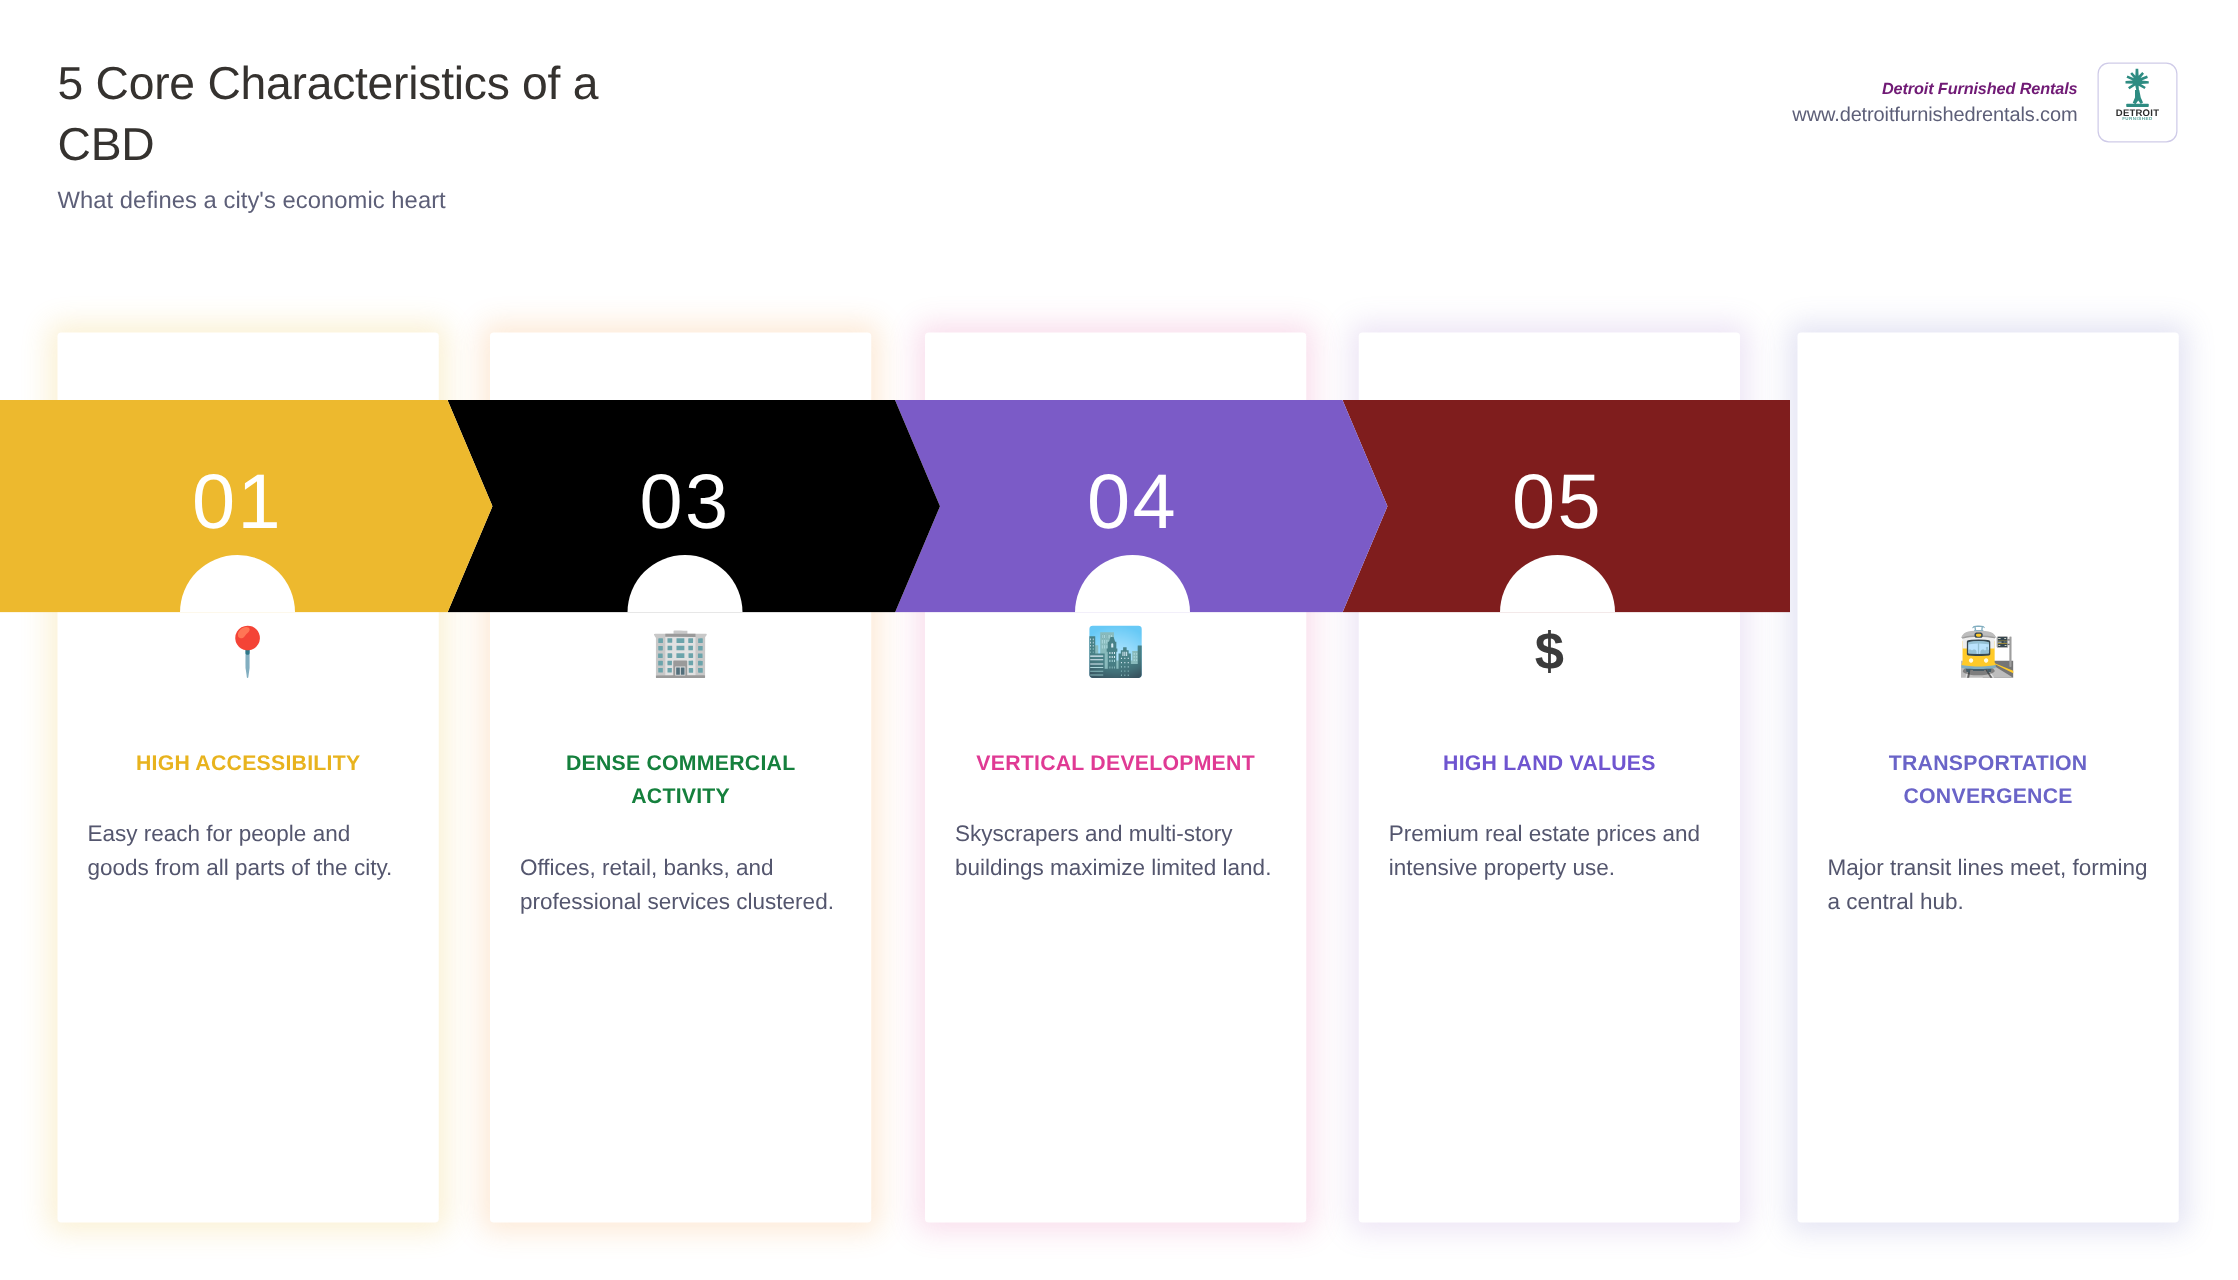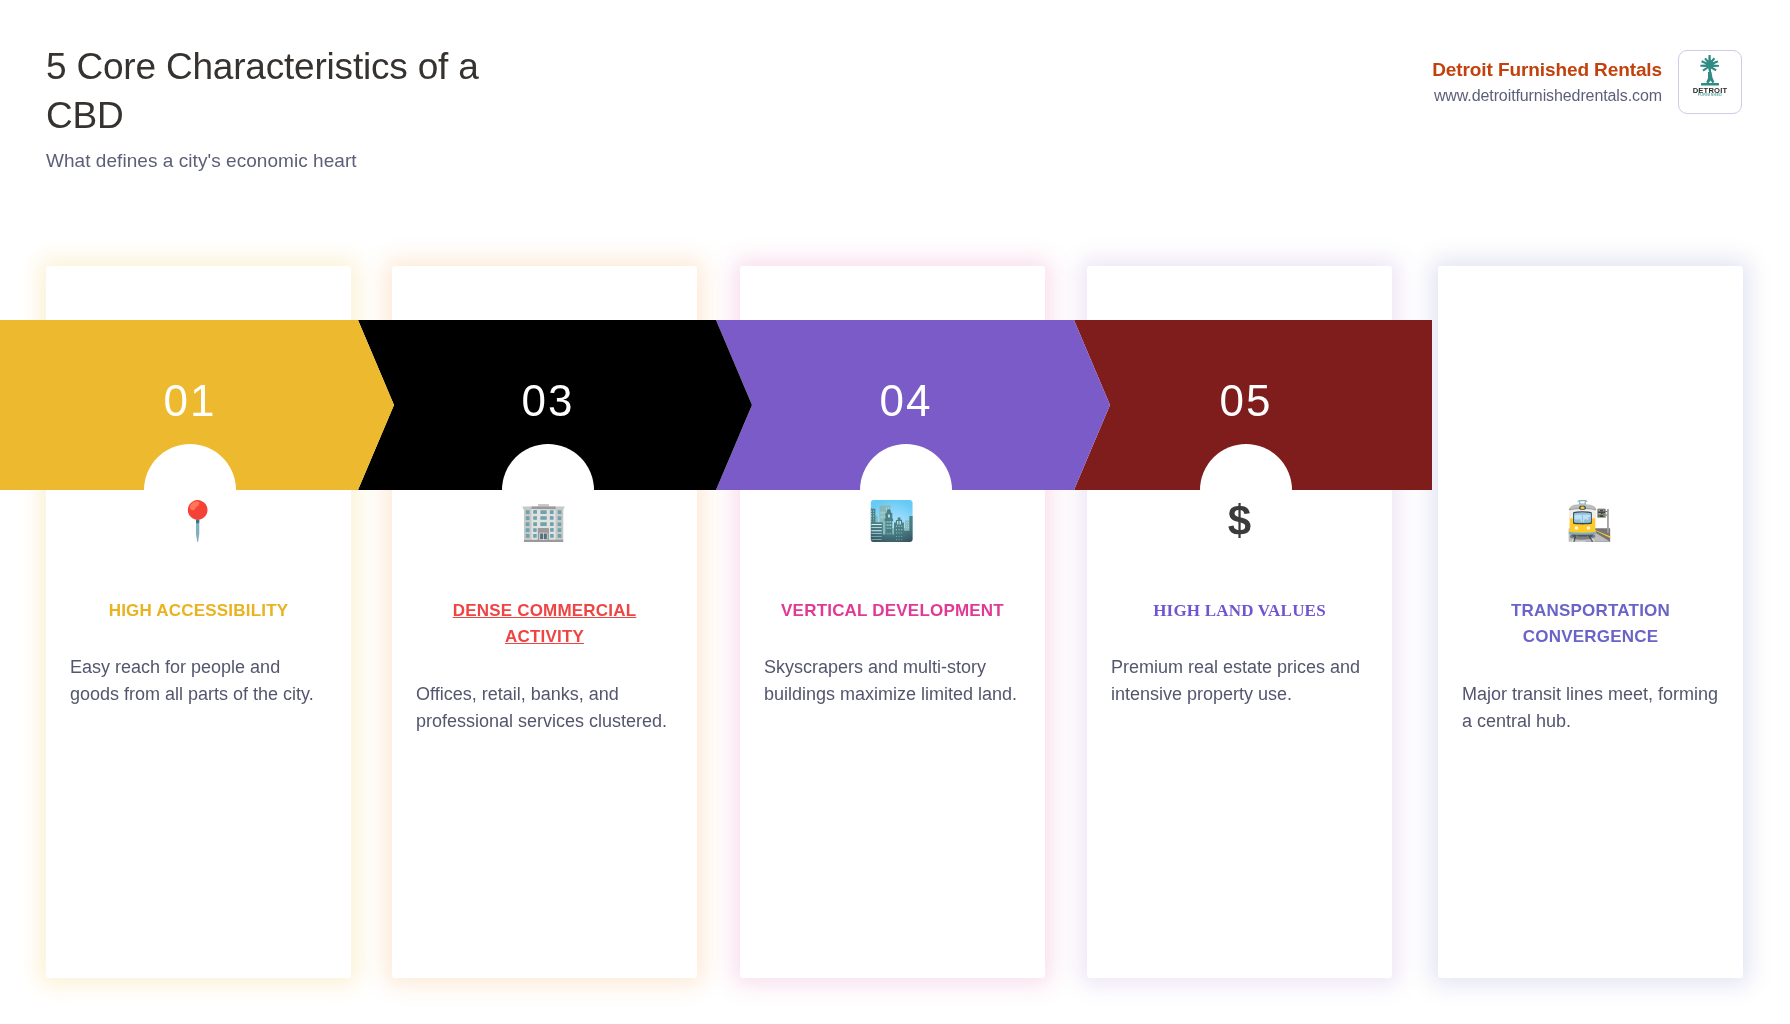--- a/index.html
+++ b/index.html
@@ -50,24 +50,25 @@
     top: 38px;
     right: 48px;
     display: flex;
     align-items: center;
     gap: 16px;
   }
 
   .brand-text { text-align: right; }
 
   .brand-name {
-    font-size: 19px;
+    font-size: 13px;
     font-weight: bold;
-    color: #c2410c;
+    color: #701a75;
     letter-spacing: -0.1px;
+    font-style: italic;
   }
 
   .brand-url {
     margin-top: 6px;
     font-size: 16px;
     font-weight: 400;
     color: #5d5f78;
     letter-spacing: -0.1px;
   }
 
@@ -121,21 +122,21 @@
     position: relative;
     height: 170px;
     display: flex;
     align-items: center;
     justify-content: center;
   }
 
   .chev .num {
     position: relative;
     z-index: 3;
-    font-size: 44px;
+    font-size: 62px;
     font-weight: 300;
     color: #ffffff;
     letter-spacing: 2px;
     margin-bottom: 8px;
     margin-right: 14px;
   }
 
   
   .notch {
     position: absolute;
@@ -187,23 +188,23 @@
     margin-top: 30px;
     font-size: 18px;
     font-weight: 400;
     color: #54566e;
     line-height: 1.5;
     text-align: left;
     padding: 0 2px;
   }
 
   .c1 .card-title { color: #e8b31e; }
-  .c2 .card-title { color: #ef4444; text-decoration: underline; }
+  .c2 .card-title { color: #15803d; }
   .c3 .card-title { color: #e03a94; }
-  .c4 .card-title { color: #6f55d0; font-family: Liberation Serif, serif; }
+  .c4 .card-title { color: #6f55d0; }
   .c5 .card-title { color: #6a64c8; }
 
   .logo-svg { display: block; }
 </style>
 </head>
 <body>
 
 <div class="page">
 
   <div class="header">

